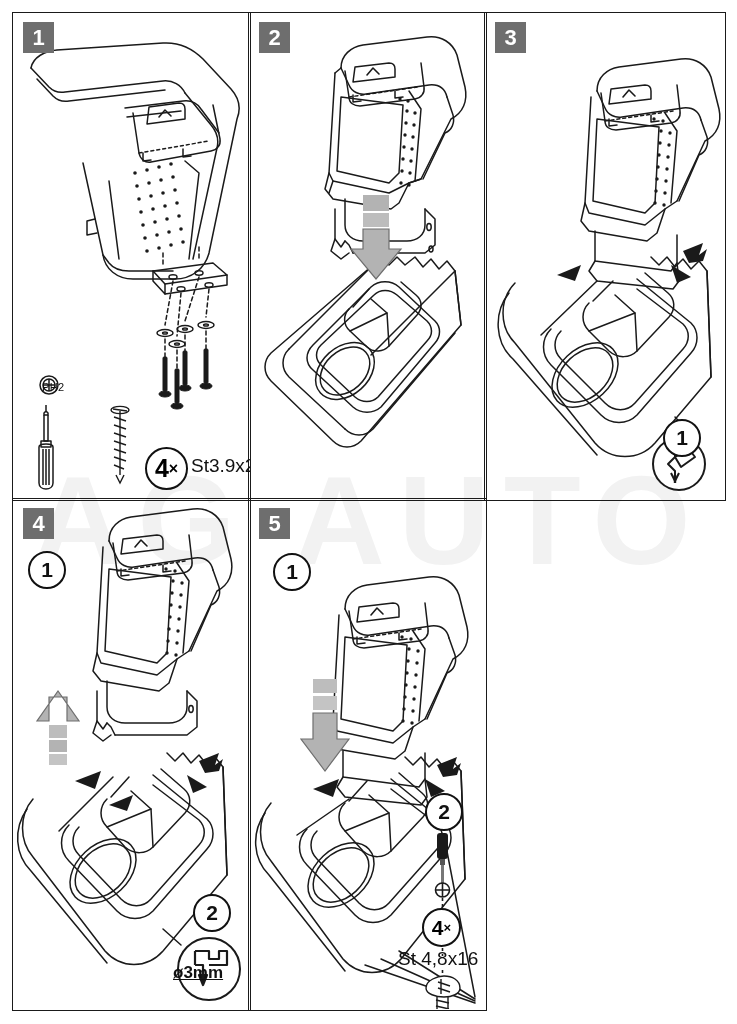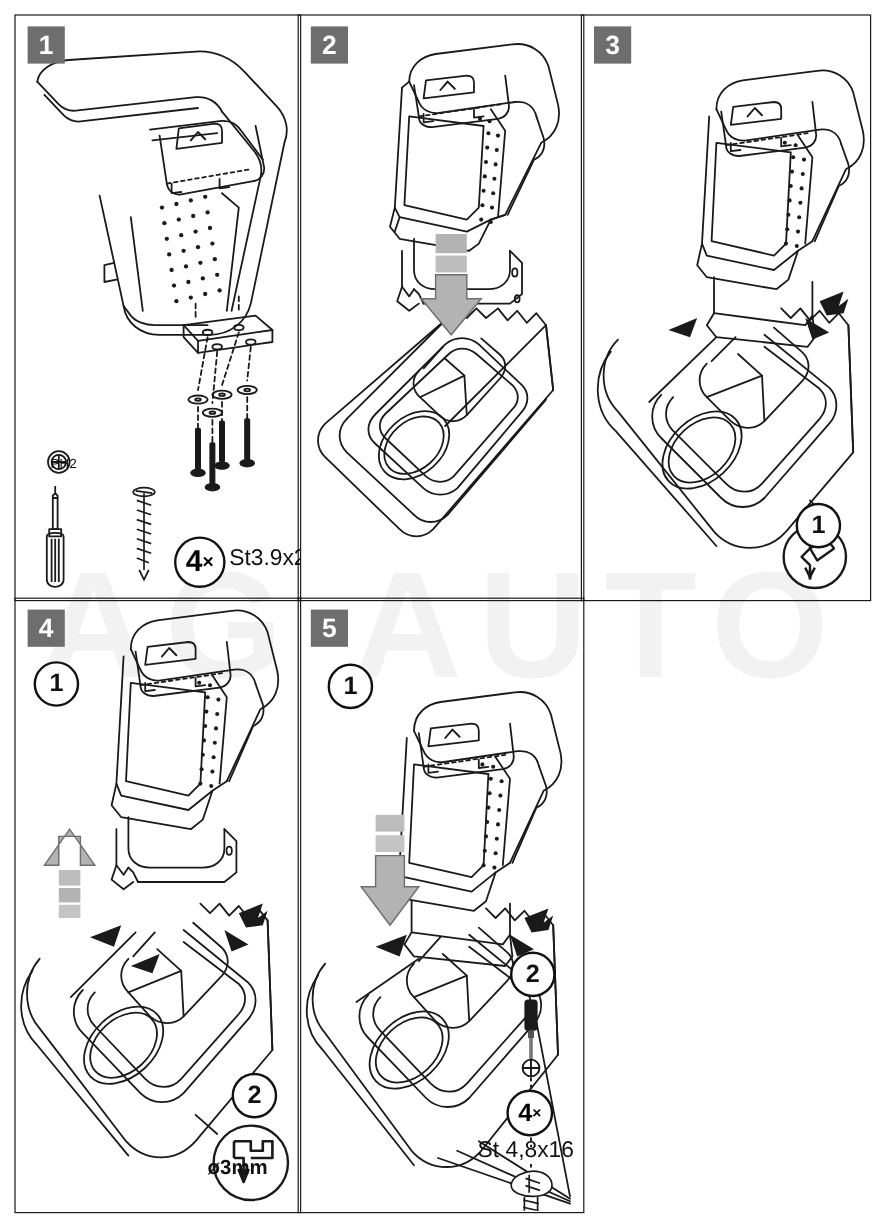--- a/index.html
+++ b/index.html
@@ -456,21 +456,21 @@
             <path d="M182 452 L196 452 L196 460 L206 460 L206 452 L214 452 L214 466 L196 466"></path>
             <path d="M182 452 L182 466"></path>
             <path d="M182 466 L190 466 L190 476"></path>
             <path d="M186 476 L190 486 L194 476 Z" fill="#1a1a1a"></path>
           </g>
         </g>
       </svg>
       <div class="badge">4</div>
       <div class="circlenum" style="left:15px;top:52px;">1</div>
       <div class="circlenum" style="left:180px;top:395px;">2</div>
-      <div class="lbl" style="left:160px;top:464px;font-size:17px;font-weight:bold;">ø3mm</div>
+      <div class="lbl" style="left:160px;top:464px;font-size:17px;font-weight:bold;text-decoration:underline;">ø3mm</div>
     </div>
 
     <div class="panel p5">
       <svg class="art" viewBox="0 0 237 511">
         <g fill="none" stroke="#1a1a1a" stroke-width="1.5" stroke-linejoin="round" stroke-linecap="round">
           <path d="M96 110 C96 96 106 88 118 86 L180 78 C194 76 206 84 210 96
                    L218 128 C221 142 216 154 204 160 L176 220"></path>
           <path d="M96 110 L104 127 C107 134 114 137 121 136 L182 127 C192 126 198 131 200 139"></path>
           <path d="M200 139 L206 156 C208 164 205 171 198 174 L178 220"></path>
           <path d="M90 116 L84 222 L88 232 L144 244 L164 228 L176 220"></path>

